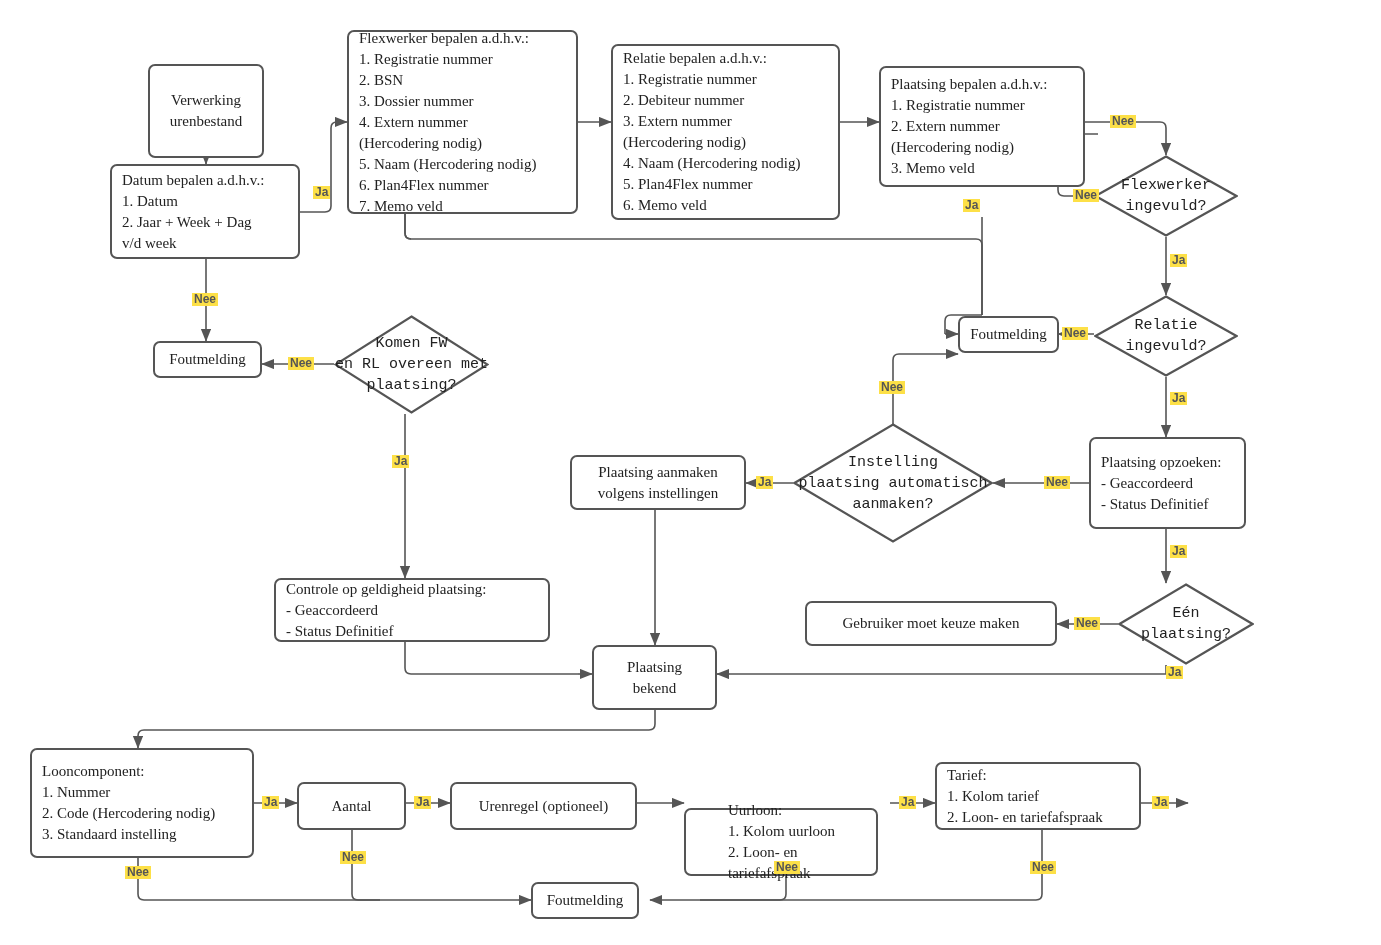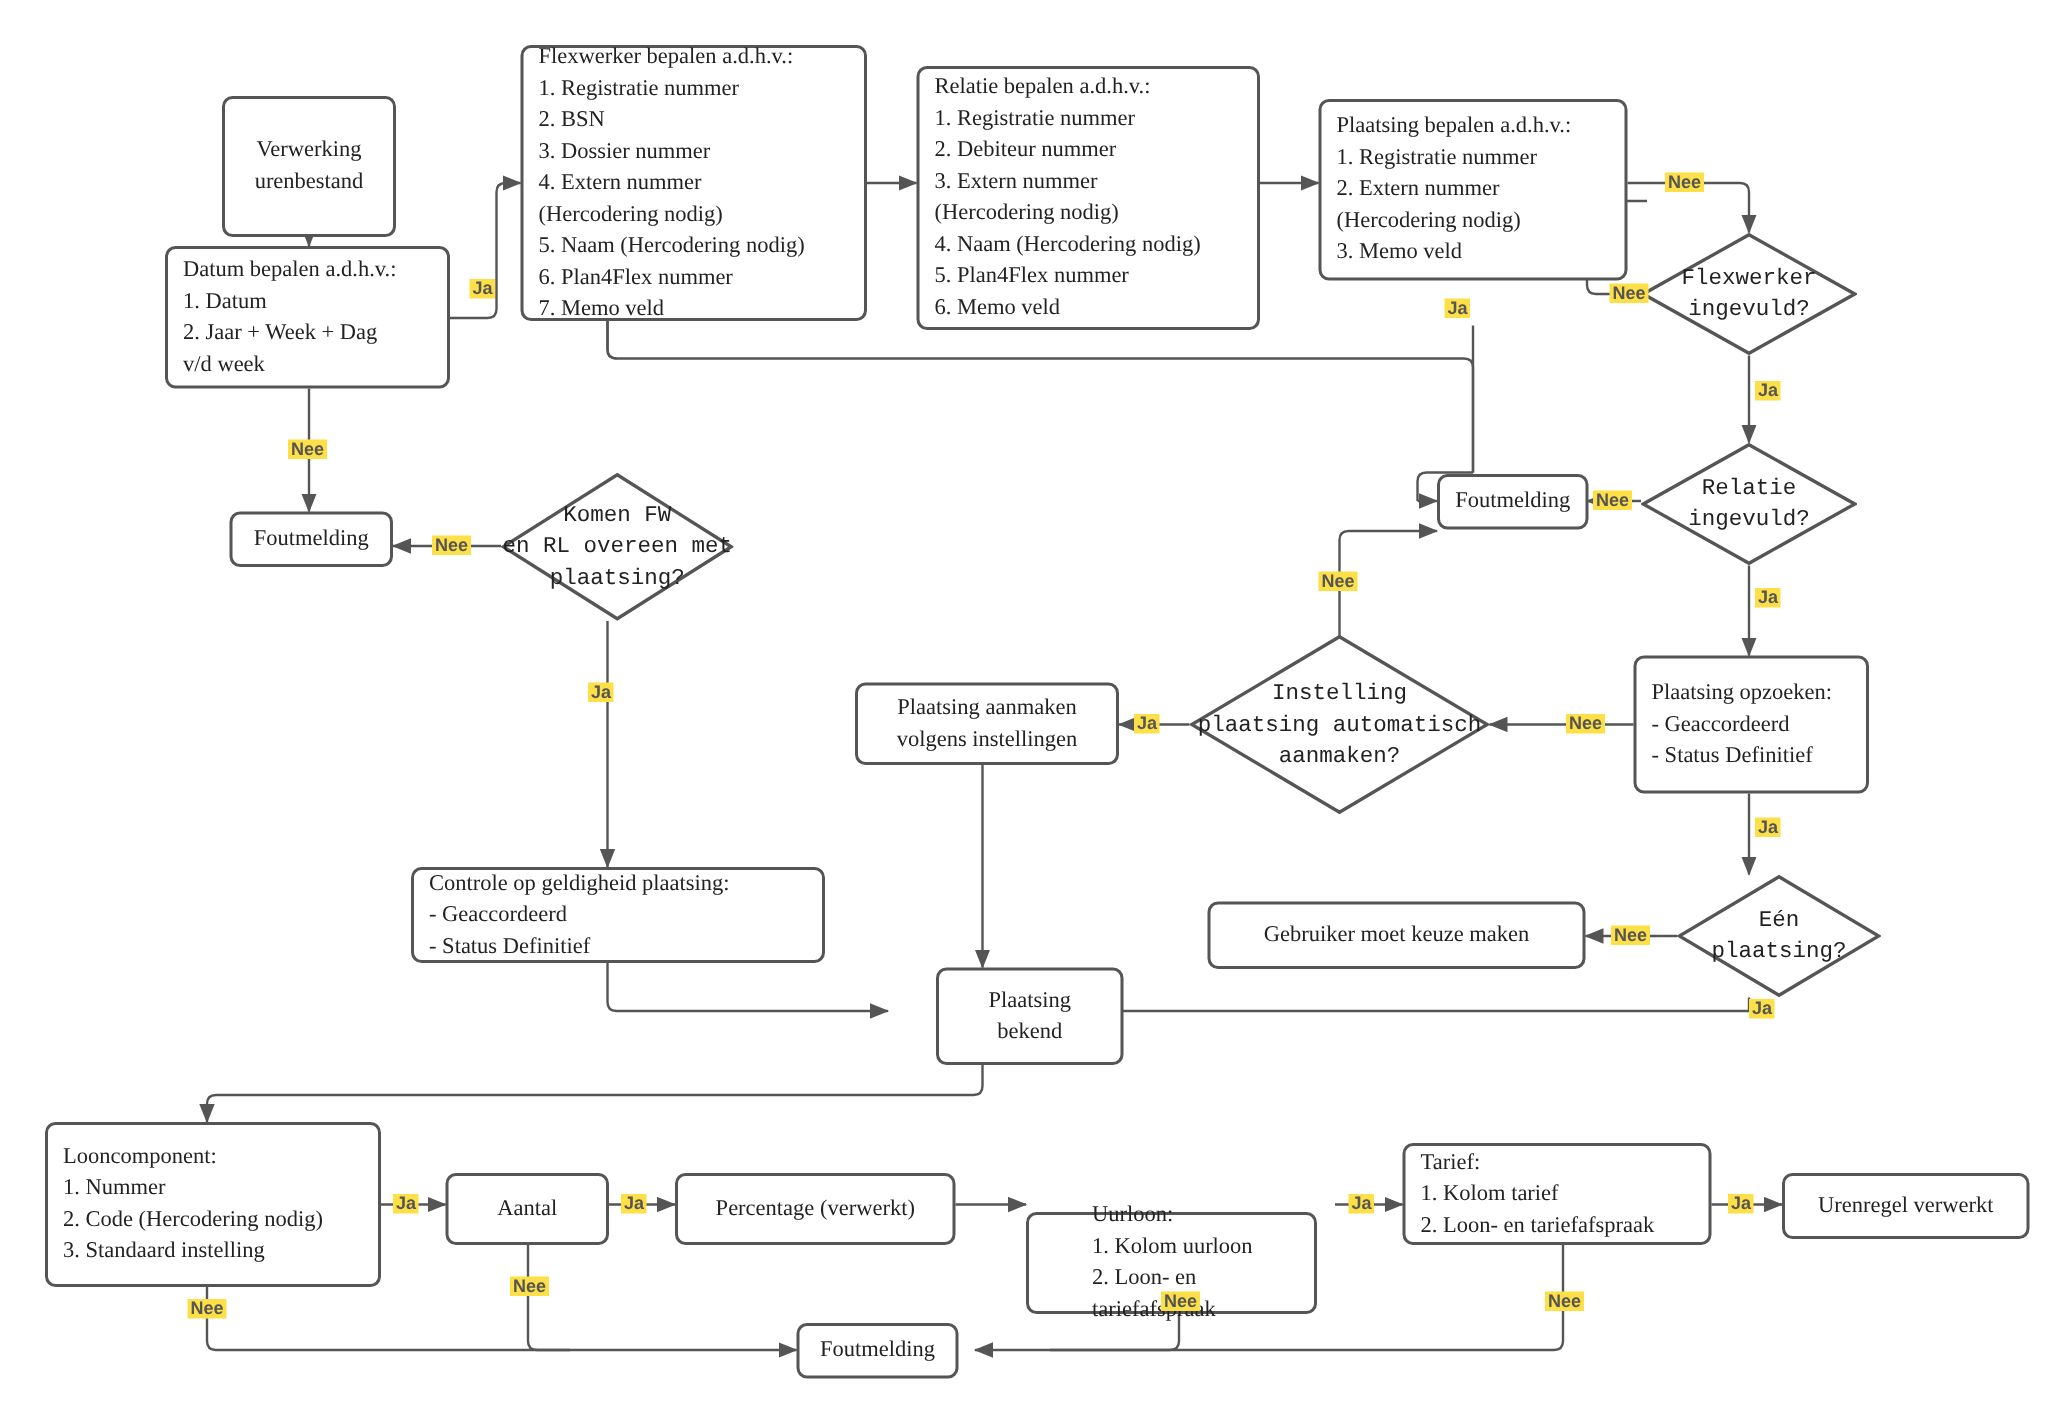--- a/index.html
+++ b/index.html
@@ -179,55 +179,52 @@
   <div class="node left" style="left:274px;top:578px;width:276px;height:64px;">
     <div class="txt">Controle op geldigheid plaatsing:
 - Geaccordeerd
 - Status Definitief</div>
   </div>
 
   <div class="node center" style="left:805px;top:601px;width:252px;height:45px;">
     <div class="txt">Gebruiker moet keuze maken</div>
   </div>
 
-  <div class="node center" style="left:592px;top:645px;width:125px;height:65px;margin-left:32px;">
+  <div class="node center" style="left:592px;top:645px;width:125px;height:65px;">
     <div class="txt">Plaatsing
 bekend</div>
   </div>
 
   <div class="node left" style="left:30px;top:748px;width:224px;height:110px;">
     <div class="txt">Looncomponent:
 1. Nummer
 2. Code (Hercodering nodig)
 3. Standaard instelling</div>
   </div>
 
   <div class="node center" style="left:297px;top:782px;width:109px;height:48px;">
     <div class="txt">Aantal</div>
   </div>
 
   <div class="node center" style="left:450px;top:782px;width:187px;height:48px;">
-    <div class="txt">Percentage (verwerkt)</div>
+    <div class="txt">Urenregel (optioneel)</div>
   </div>
 
   <div class="node left" style="left:684px;top:808px;width:194px;height:68px;padding-left:32px;">
     <div class="txt">Uurloon:
 1. Kolom uurloon
 2. Loon- en tariefafspraak</div>
   </div>
 
   <div class="node left" style="left:935px;top:762px;width:206px;height:68px;">
     <div class="txt">Tarief:
 1. Kolom tarief
 2. Loon- en tariefafspraak</div>
   </div>
 
-  <div class="node center" style="left:1188px;top:782px;width:165px;height:44px;">
-    <div class="txt">Urenregel verwerkt</div>
-  </div>
 
   <div class="diamond" style="left:1094px;top:155px;width:144px;height:82px;">
     <svg class="dshape" viewBox="0 0 144 82" preserveAspectRatio="none">
       <polygon points="72,1.5 142.5,41 72,80.5 1.5,41" fill="#ffffff" stroke="#555555" stroke-width="2.2"></polygon>
     </svg>
     <div class="dlabel">Flexwerker
 ingevuld?</div>
   </div>
 
   <div class="diamond" style="left:1094px;top:295px;width:144px;height:82px;">

